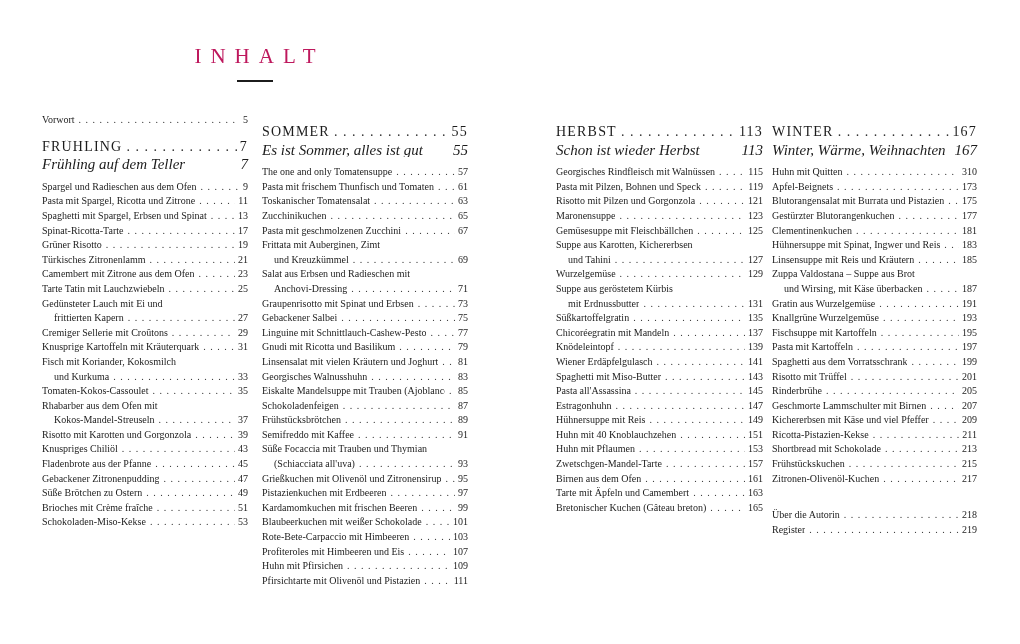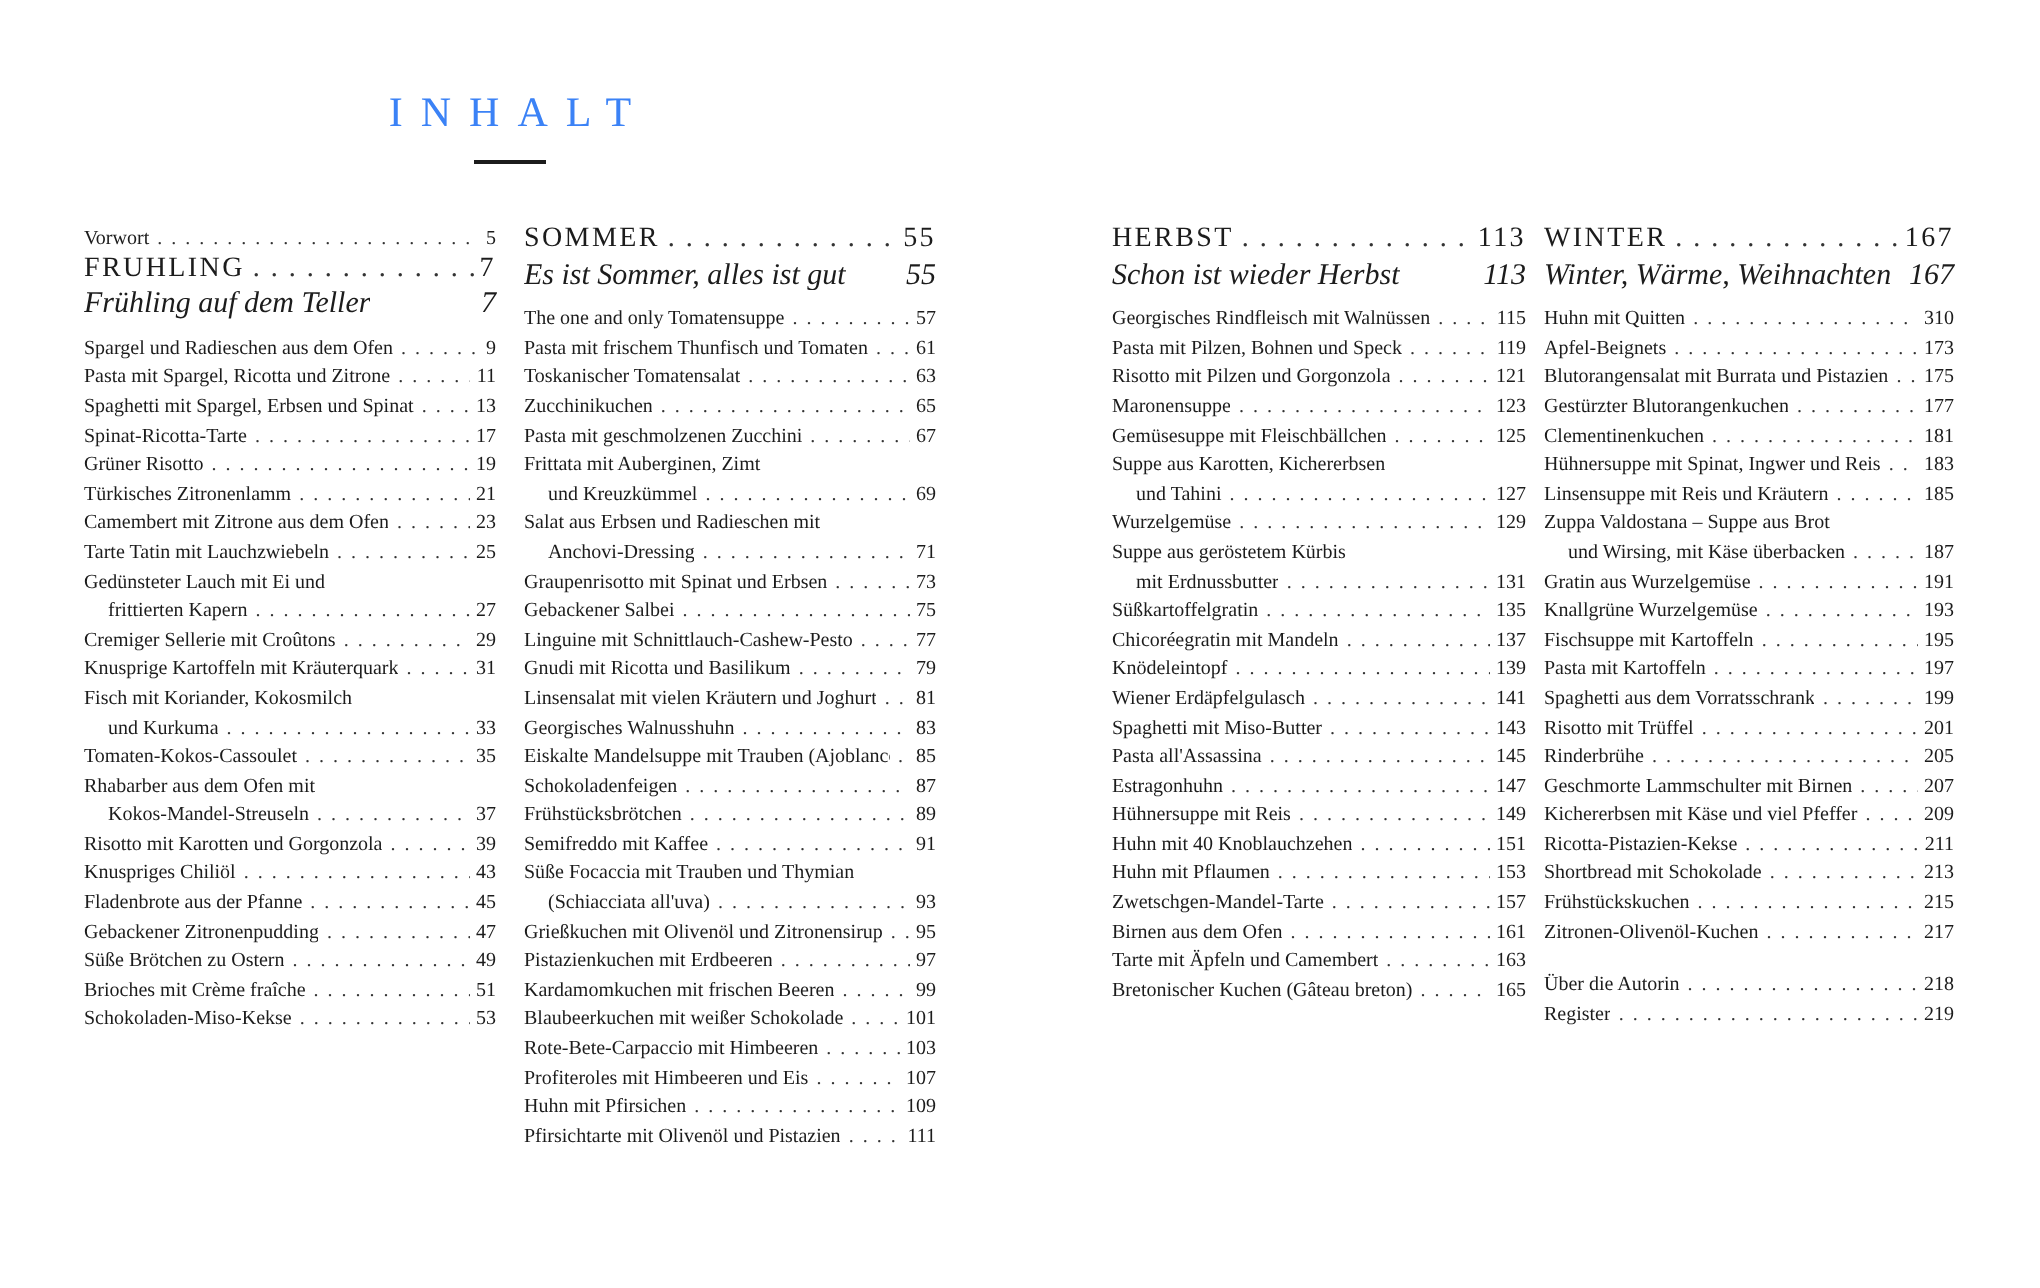--- a/index.html
+++ b/index.html
@@ -6,44 +6,44 @@
   html, body { width: 1020px; height: 644px; }
   body {
     position: relative;
     overflow: hidden;
     background: #ffffff;
     color: #1c1c1c;
     font-family: "Liberation Serif", "DejaVu Serif", serif;
   }
 
   .toc-header { position: absolute; top: 44px; left: 0; width: 510px; text-align: center; }
-  .toc-title { font-size: 21px; font-weight: normal; letter-spacing: 9px; text-indent: 9px; color: #3b82f6; }
+  .toc-title { font-size: 21px; font-weight: normal; letter-spacing: 9px; text-indent: 9px; color: #be185d; }
   .title-rule { width: 36px; height: 2px; background: #1c1c1c; margin: 11px auto 0; }
 
   .toc-column { position: absolute; top: 113px; font-size: 10px; line-height: 14.6px; }
   .col-1 { left: 42px;  width: 206px; }
   .col-2 { left: 262px; width: 206px; }
   .col-3 { left: 556px; width: 207px; }
   .col-4 { left: 772px; width: 205px; }
 
   .entry-last, .section-heading, .section-subtitle { display: flex; align-items: baseline; }
   .label { white-space: nowrap; overflow: hidden; }
   .pg { white-space: nowrap; margin-left: 2px; flex-shrink: 0; }
   .dots { flex: 1; min-width: 6px; overflow: hidden; white-space: nowrap; margin: 0 1px 0 4px; color: #333; }
   .dots::after {
     content: ". . . . . . . . . . . . . . . . . . . . . . . . . . . . . . . . . . . . . . . . . . . . . . . . .";
     letter-spacing: 1px;
   }
   .space { flex: 1; }
   .indent { padding-left: 12px; align-items: flex-end; }
 
-  .section-heading { font-size: 14px; letter-spacing: 1.2px; margin-bottom: 3px; }
+  .section-heading { font-size: 14px; letter-spacing: 1.2px; margin-bottom: 3px; margin-top: 12px; }
   .after-front { }
   .section-subtitle { font-style: italic; font-size: 15px; margin-bottom: 8px; }
-  .after-gap { margin-top: 12px; }
+  .after-gap { margin-top: 22px; }
 </style>
 </head>
 <body>
 
 <header class="toc-header">
   <h1 class="toc-title">INHALT</h1>
   <div class="title-rule"></div>
 </header>
 
 <div id="toc-columns">

